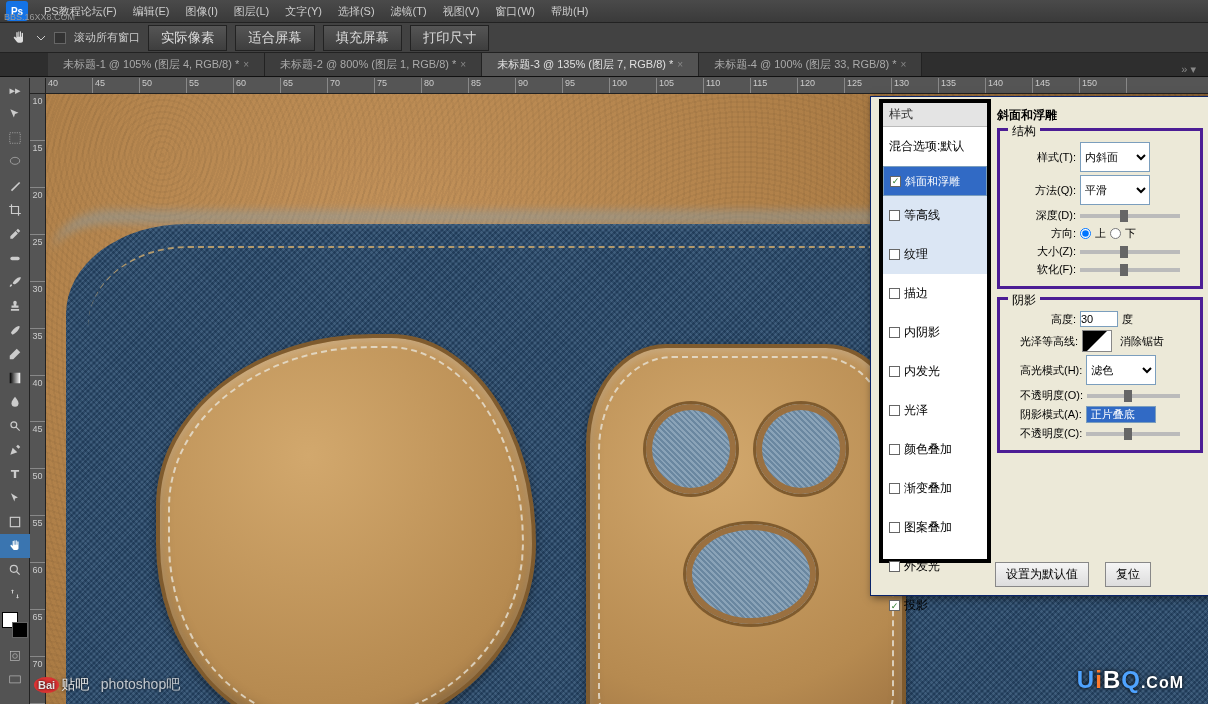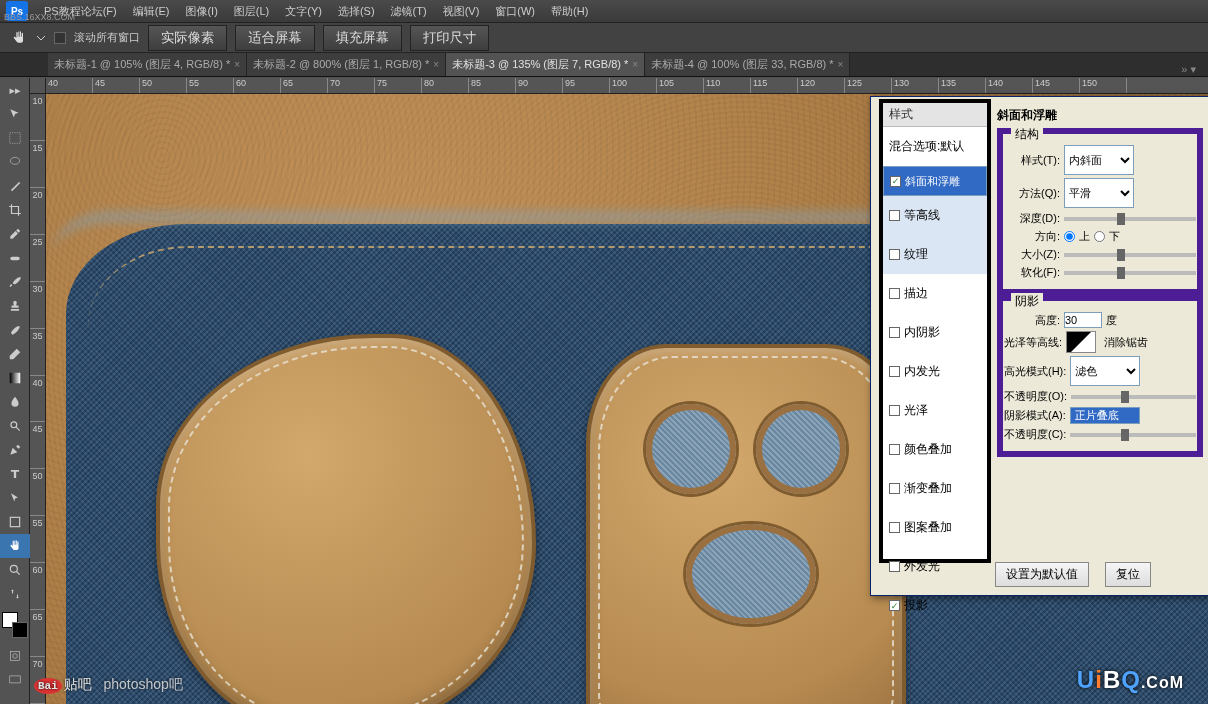--- a/index.html
+++ b/index.html
@@ -13,21 +13,21 @@
 
 
 .optbar { height: 30px; background: #424242; display: flex; align-items: center; padding: 0 10px; gap: 8px; border-bottom: 1px solid #222; }
 .hand-icon { width: 18px; height: 18px; display: inline-flex; align-items: center; justify-content: center; }
 .dd { width: 10px; height: 10px; }
 .chk { width: 12px; height: 12px; background: #333; border: 1px solid #666; }
 .btn { background: linear-gradient(#555,#3e3e3e); border: 1px solid #222; padding: 3px 12px; color: #ddd; cursor: pointer; }
 
 
 .tabbar { height: 24px; background: #2e2e2e; display: flex; align-items: flex-end; padding-left: 48px; gap: 0; border-bottom: 1px solid #111; }
-.tab { padding: 4px 6px; background: #3d3d3d; color: #aaa; font-size: 11px; display: flex; align-items: center; gap: 4px; border-right: 1px solid #222; cursor: pointer; }
+.tab { padding: 4px 15px; background: #3d3d3d; color: #aaa; font-size: 11px; display: flex; align-items: center; gap: 4px; border-right: 1px solid #222; cursor: pointer; }
 .tab.active { background: #535353; color: #e0e0e0; }
 .tab .x { font-size: 10px; cursor: pointer; color: #888; }
 .tabctl { position: absolute; right: 12px; margin-top: 4px; color: #888; display: flex; gap: 6px; }
 
 
 .tools { position: absolute; left: 0; top: 78px; width: 30px; background: #535353; height: 626px; border-right: 1px solid #222; }
 .tools .t { width: 30px; height: 24px; display: flex; align-items: center; justify-content: center; cursor: pointer; color: #ccc; }
 .tools .t.active { background: #3a75b0; }
 .swatches { width: 26px; height: 26px; position: relative; margin: 6px 2px; }
 .swatches .fg { width: 16px; height: 16px; background: #fff; border: 1px solid #000; position: absolute; top: 0; left: 0; }
@@ -55,40 +55,40 @@
 
 .dialog { position: absolute; left: 870px; top: 96px; width: 340px; height: 500px; background: #ece9d8; border: 1px solid #0a246a; box-shadow: 2px 2px 8px rgba(0,0,0,0.5); color: #000; }
 .dlg-title { height: 24px; background: linear-gradient(#3a6ea5,#1f4f8b); color: #fff; display: flex; align-items: center; padding: 0 8px; font-weight: bold; font-size: 12px; }
 .dlg-body { display: flex; height: calc(100% - 24px); }
 .styles-list { width: 112px; border: 4px solid #000000; margin: 2px 0 8px 8px; background: #fff; font-size: 12px; }
 .styles-list .hdr { background: #e4e4e4; padding: 3px 6px; border-bottom: 1px solid #bbb; color:#333; }
 .styles-list .row { padding: 11px 6px; display: flex; align-items: center; gap: 4px; cursor: pointer; }
 .styles-list .row.sel { background: #316ac5; color: #fff; }
 .styles-list .cb { width: 11px; height: 11px; border: 1px solid #666; background: #fff; display: inline-flex; align-items: center; justify-content: center; font-size: 9px; color: #2a7a2a; }
 .panel { flex: 1; padding: 10px 6px; font-size: 12px; overflow: hidden; }
-.group { border: 6px solid #4c1d95; padding: 8px 1px 6px; position: relative; }
+.group { border: 3px solid #4c1d95; padding: 8px 20px 6px; margin-bottom: 8px; position: relative; }
 .group > .gt { position: absolute; top: -8px; left: 8px; background: #ece9d8; padding: 0 4px; }
 .fld { display: flex; align-items: center; gap: 4px; margin: 3px 0; font-size: 11px; }
 .fld label { min-width: 56px; text-align: right; }
 .sel { border: 1px solid #7b9ebd; background: #fff; height: 30px; font-size: 11px; }
 .sel.wide{ width: 70px; }
 .num { width: 38px; height: 16px; border: 1px solid #7b9ebd; background: #fff; font-size: 11px; }
 .radio { width: 11px; height: 11px; }
 .slider { flex: 1; height: 4px; background: #bbb; position: relative; }
 .slider::after { content: ""; position: absolute; left: 40%; top: -4px; width: 8px; height: 12px; background: #666; }
 .anglectl { width: 40px; height: 40px; border: 1px solid #888; border-radius: 50%; background: #fff; position: relative; }
 .anglectl::after { content: ""; position: absolute; left: 50%; top: 50%; width: 16px; height: 1px; background: #000; transform-origin: left; transform: rotate(-30deg); }
 .contour { width: 30px; height: 22px; border: 1px solid #888; background: linear-gradient(135deg,#000 0 48%, #fff 52% 100%); }
 .modebox { border: 1px solid #7b9ebd; background: #316ac5; color:#fff; padding: 1px 4px; height:17px; display:inline-flex; align-items:center; min-width:70px; }
 .dlg-foot { position:absolute; bottom: 8px; left: 124px; display:flex; gap:16px; }
 .winbtn { border:1px solid #888; background: linear-gradient(#f5f5f5,#ddd); padding: 3px 10px; cursor:pointer; font-size:12px; }
 
 
 .wm1 { position:absolute; left:34px; bottom:10px; color:#e5e5e5; font-size:14px; text-shadow:0 0 3px #000; z-index:2; }
-.wm1 b{ background:#d33; border-radius:50%; padding:2px 4px; font-size:11px; margin-right:2px;font-family:Liberation Mono, monospace;}
+.wm1 b{ background:#d33; border-radius:50%; padding:2px 4px; font-size:11px; margin-right:2px;}
 .wm2 { position:absolute; right:24px; bottom:10px; font-size:24px; font-weight:bold; letter-spacing:1px; text-shadow:0 0 4px #000; z-index:2; }
 .wm2 .u{color:#4fa3ff;} .wm2 .i{color:#ff7b2e;} .wm2 .b{color:#fff;} .wm2 .q{color:#4fa3ff;} .wm2 .c{color:#fff;font-size:16px;}
 </style>
 </head>
 <body>
 
 <div class="menubar">
   <div class="logo">Ps</div>
   <div class="m">PS教程论坛(F)</div>
   <div class="m">编辑(E)</div>

